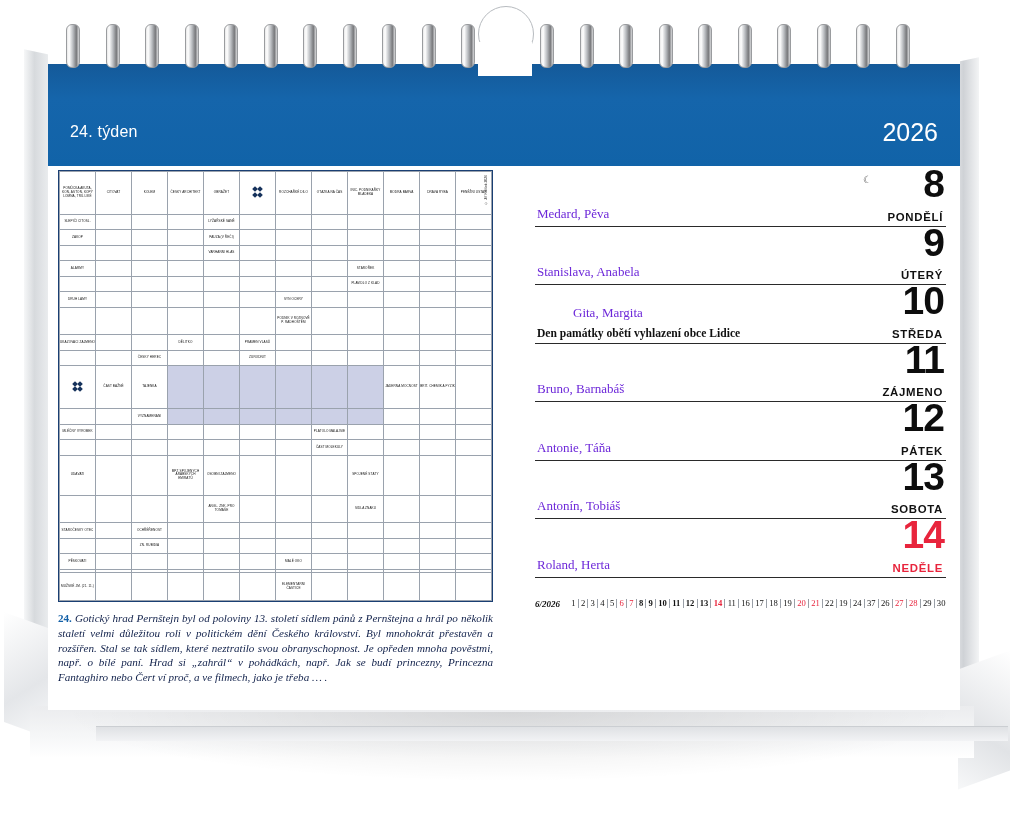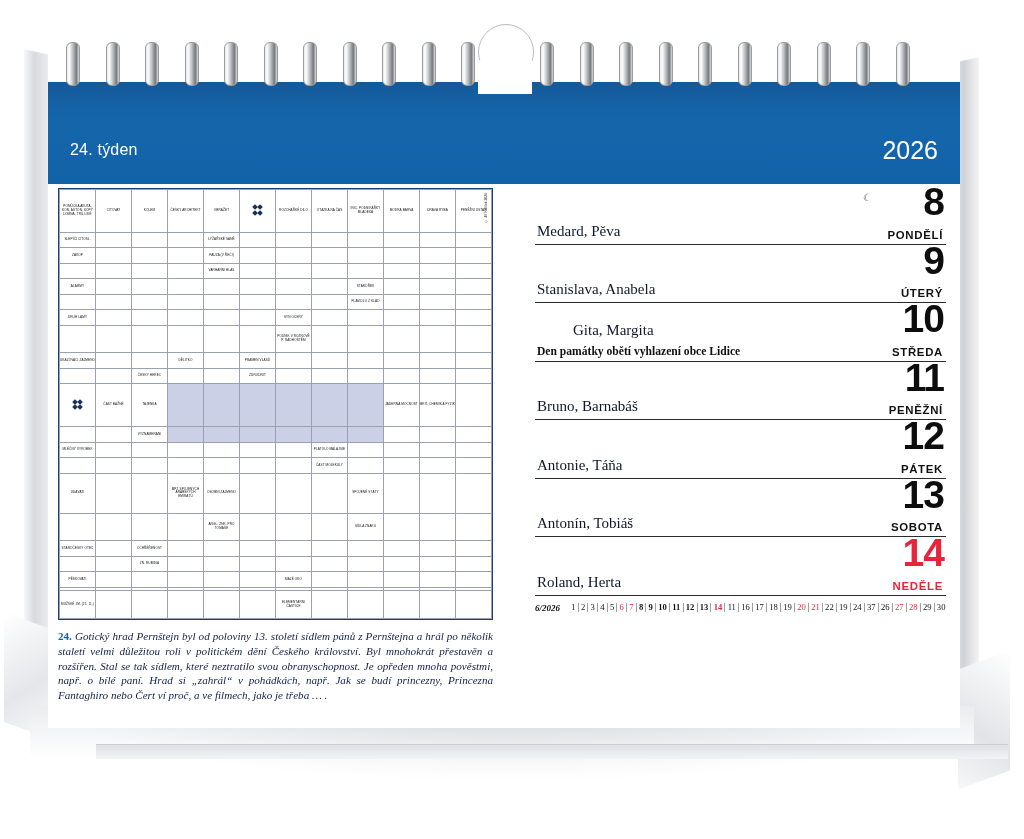--- a/index.html
+++ b/index.html
@@ -12,21 +12,21 @@
     height: 839px;
     position: relative;
     font-family: "Liberation Sans", sans-serif;
     overflow: hidden;
   }
 
   
   .calendar {
     position: absolute;
     left: 48px;
-    top: 40px;
+    top: 22px;
     width: 912px;
     height: 688px;
   }
 
   
   .spiral-strip {
     position: absolute;
     left: 0;
     top: 0;
     width: 912px;
@@ -217,22 +217,22 @@
     border-bottom: 1px solid #2a2a2a;
     height: 58.5px;
     box-sizing: border-box;
   }
   .day-row:first-child { border-top: 0; }
   .day-names {
     position: absolute;
     left: 2px;
     bottom: 4px;
     font-family: "Liberation Serif", serif;
-    font-size: 15px;
-    color: #0f172a;
+    font-size: 13px;
+    color: #6d28d9;
   }
   .day-extra {
     position: absolute;
     left: 2px;
     bottom: 4px;
     font-family: "Liberation Serif", serif;
     font-size: 11.6px;
     color: #111;
     font-weight: 700;
   }
@@ -260,21 +260,21 @@
   .moon {
     position: absolute;
     right: 74px;
     top: 6px;
     font-size: 10px;
     color: #333;
   }
 
   
   .month-strip {
-    margin-top: 7px;
+    margin-top: 21px;
     display: flex;
     align-items: center;
     font-size: 8.6px;
     color: #111;
     font-family: "Liberation Serif", serif;
   }
   .month-strip .mlabel {
     font-weight: 700;
     font-style: italic;
     margin-right: 9px;
@@ -735,21 +735,21 @@
             <div class="day-names">Stanislava, Anabela</div>
           </div>
           <div class="day-row">
             <div class="day-num">10</div>
             <div class="day-dow">STŘEDA</div>
             <div class="day-extra" style="bottom: 3px;">Den památky obětí vyhlazení obce Lidice</div>
             <div class="day-names" style="bottom: 22px; margin-left: 36px;">Gita, Margita</div>
           </div>
           <div class="day-row">
             <div class="day-num">11</div>
-            <div class="day-dow">PENĚŽNÍ</div>
+            <div class="day-dow">ZÁJMENO</div>
             <div class="day-names">Bruno, Barnabáš</div>
           </div>
           <div class="day-row">
             <div class="day-num">12</div>
             <div class="day-dow">PÁTEK</div>
             <div class="day-names">Antonie, Táňa</div>
           </div>
           <div class="day-row">
             <div class="day-num">13</div>
             <div class="day-dow">SOBOTA</div>

